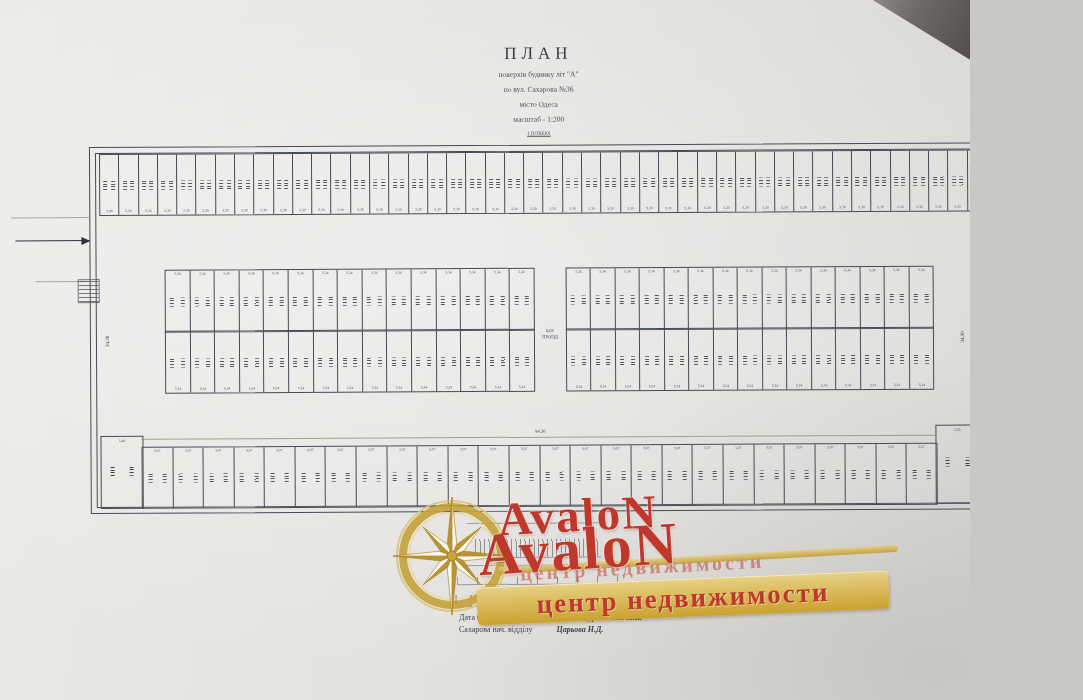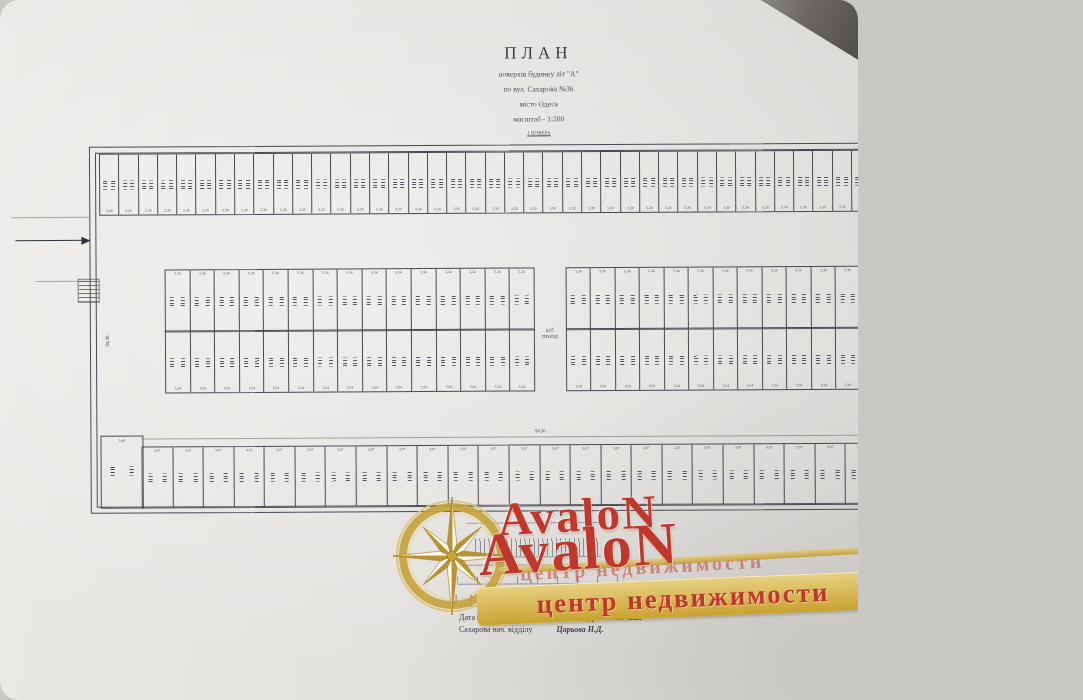--- a/index.html
+++ b/index.html
@@ -1,21 +1,21 @@
 <!DOCTYPE html>
 <html><head>
 <meta charset="utf-8">
 <style>
   html,body{margin:0;padding:0;background:#c9c8c5;}
-  #photo{position:relative;width:858px;height:700px;overflow:hidden;
+  #photo{position:relative;width:970px;height:700px;overflow:hidden;
     font-family:"Liberation Serif", serif;
     background:
       radial-gradient(130% 95% at 45% 38%, rgba(255,255,255,.38), rgba(0,0,0,0) 62%),
       radial-gradient(90% 80% at 95% 95%, rgba(90,88,84,.14), rgba(0,0,0,0) 55%),
-      linear-gradient(100deg,#eceae7 0%, #e4e2df 45%, #d8d7d4 100%); border-radius: 19px;}
+      linear-gradient(100deg,#eceae7 0%, #e4e2df 45%, #d8d7d4 100%);}
   #drawing{position:absolute;inset:0;transform:rotate(-0.3deg);z-index:2;color:#3e424c;}
   
   #title-block{position:absolute;left:400px;top:44px;width:280px;text-align:center;}
   .t-main{font-size:17px;letter-spacing:5px;color:#3a3d46;}
   .t-sub{font-size:7.5px;margin-top:6px;color:#4a4d55;}
   .t-tiny{font-size:5px;margin-top:7px;color:#4a4d55;text-decoration:underline;}
   
   .wall{position:absolute;border:1px solid #474b55;}
   
   .stall-row{position:absolute;display:flex;border:1px solid #474b55;background:rgba(255,255,255,.08);}

